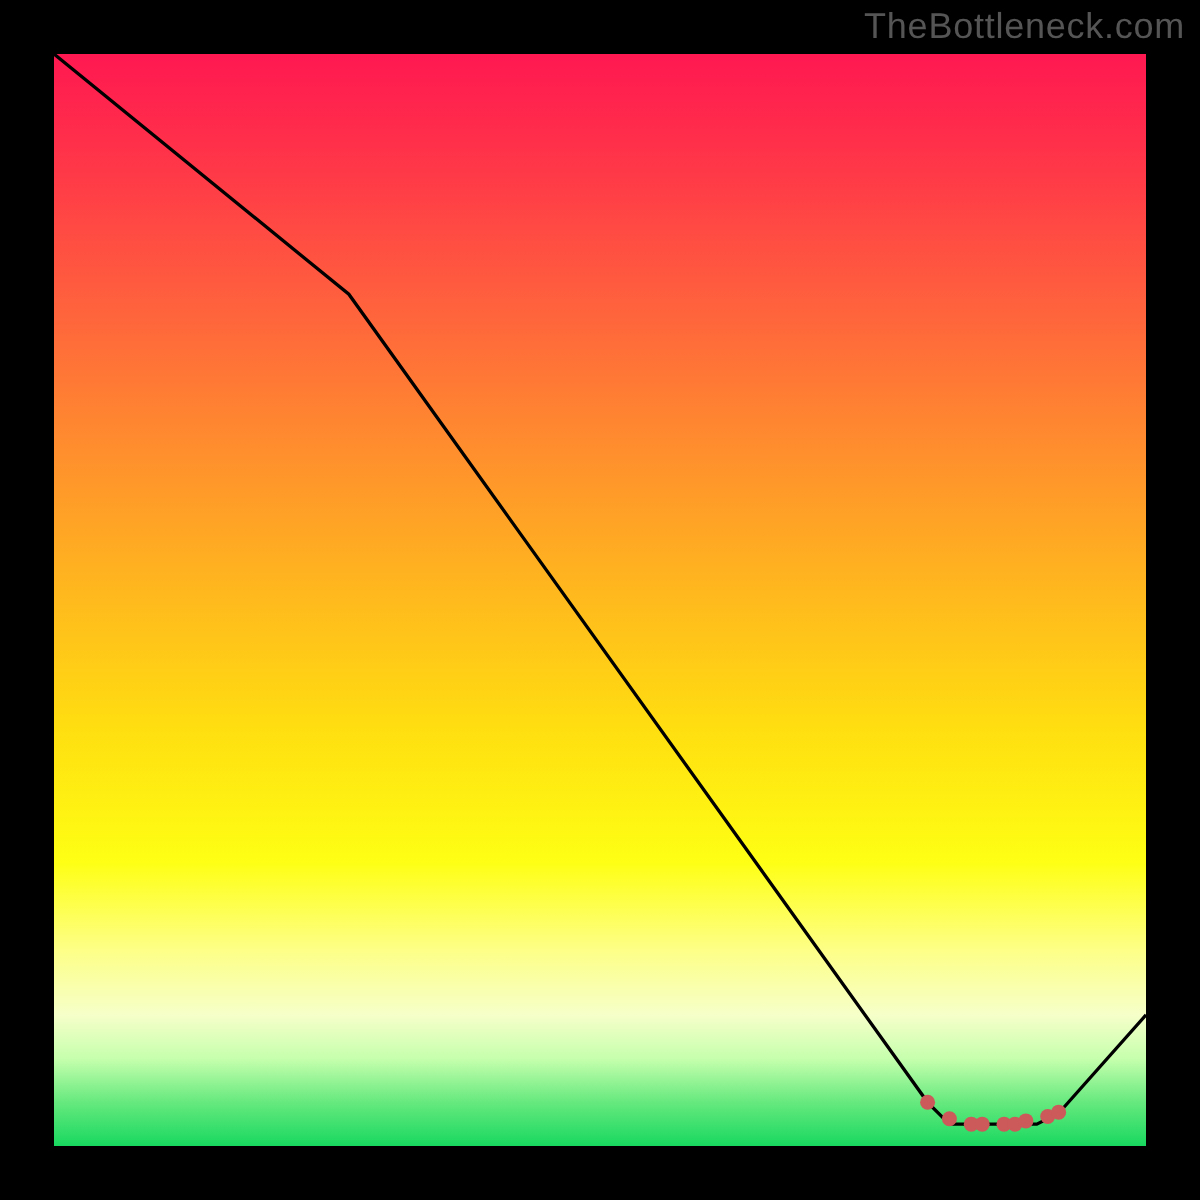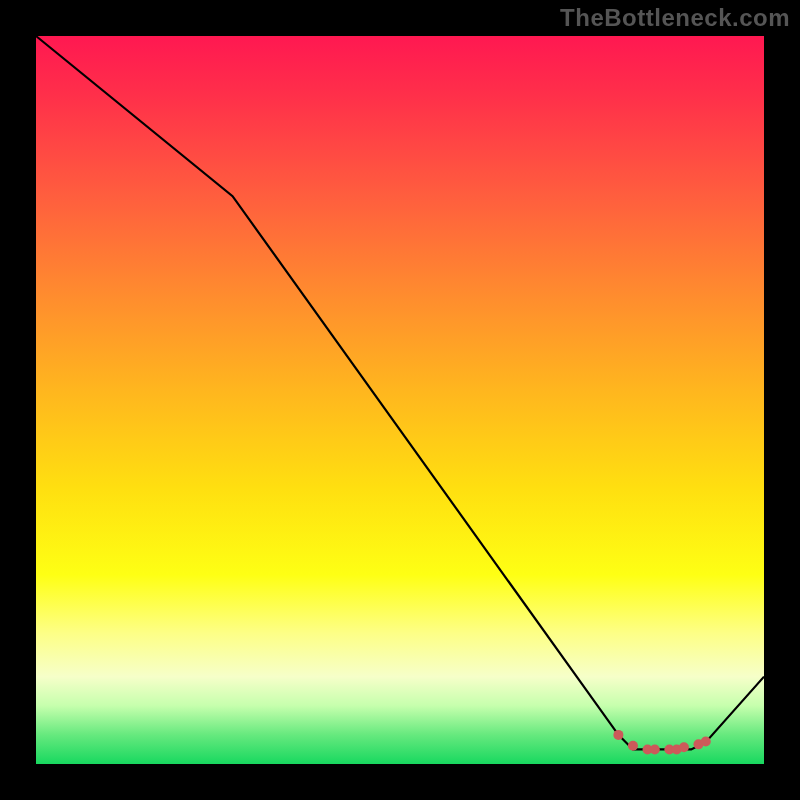--- a/index.html
+++ b/index.html
@@ -16,21 +16,21 @@
     width: 800px;
     height: 800px;
     background: #000;
   }
   .watermark {
     position: absolute;
     top: 4px;
     right: 10px;
     color: #555;
     font-size: 24px;
-    font-weight: 700;
+    font-weight: 400;
     letter-spacing: 0.5px;
     user-select: none;
   }
   .plot-area {
     position: absolute;
     left: 36px;
     top: 36px;
     width: 728px;
     height: 728px;
     

